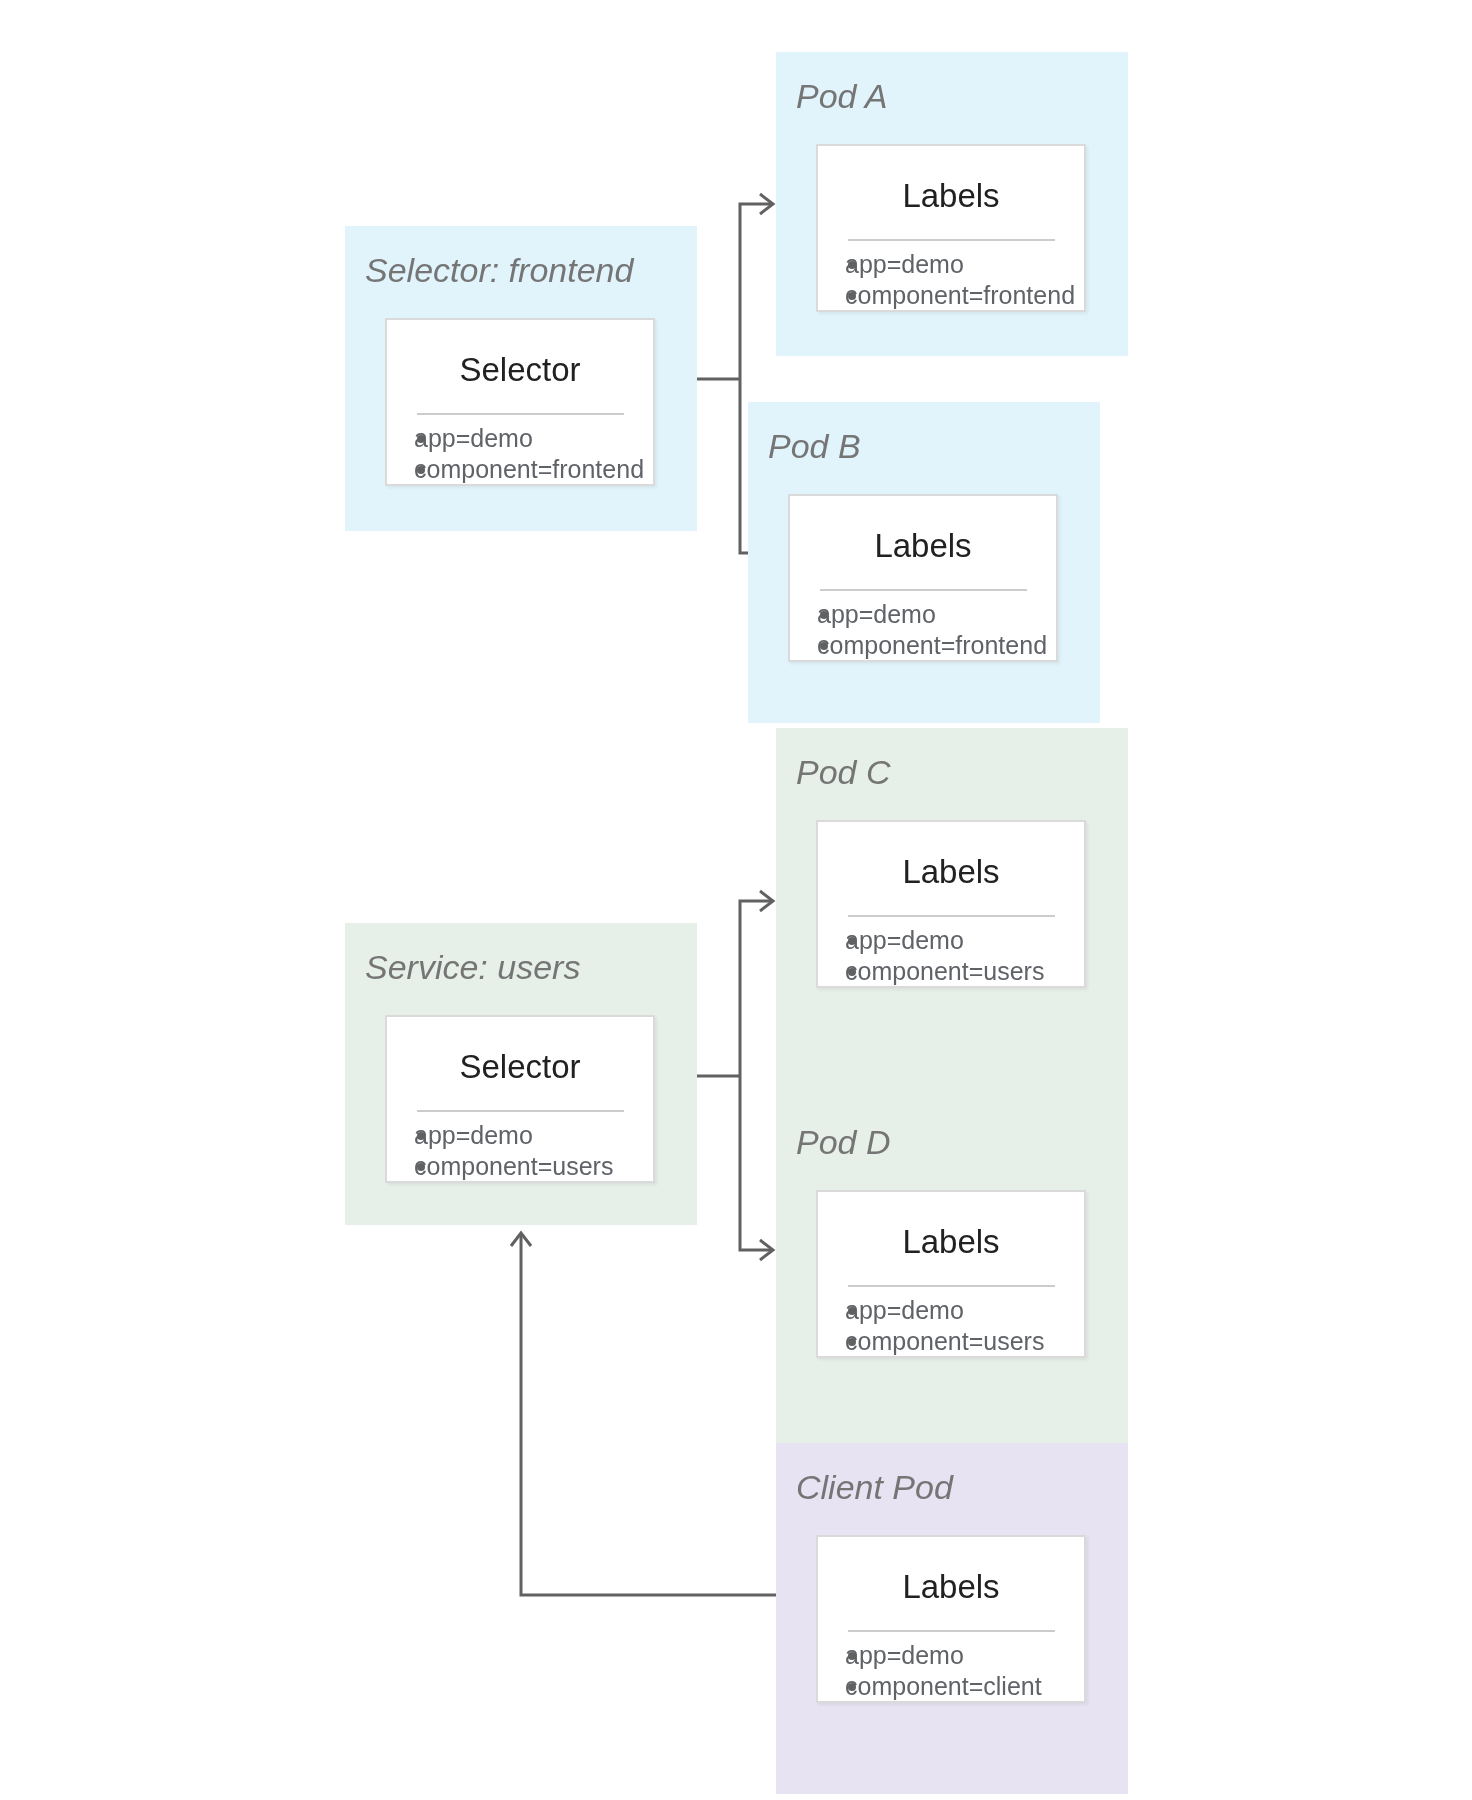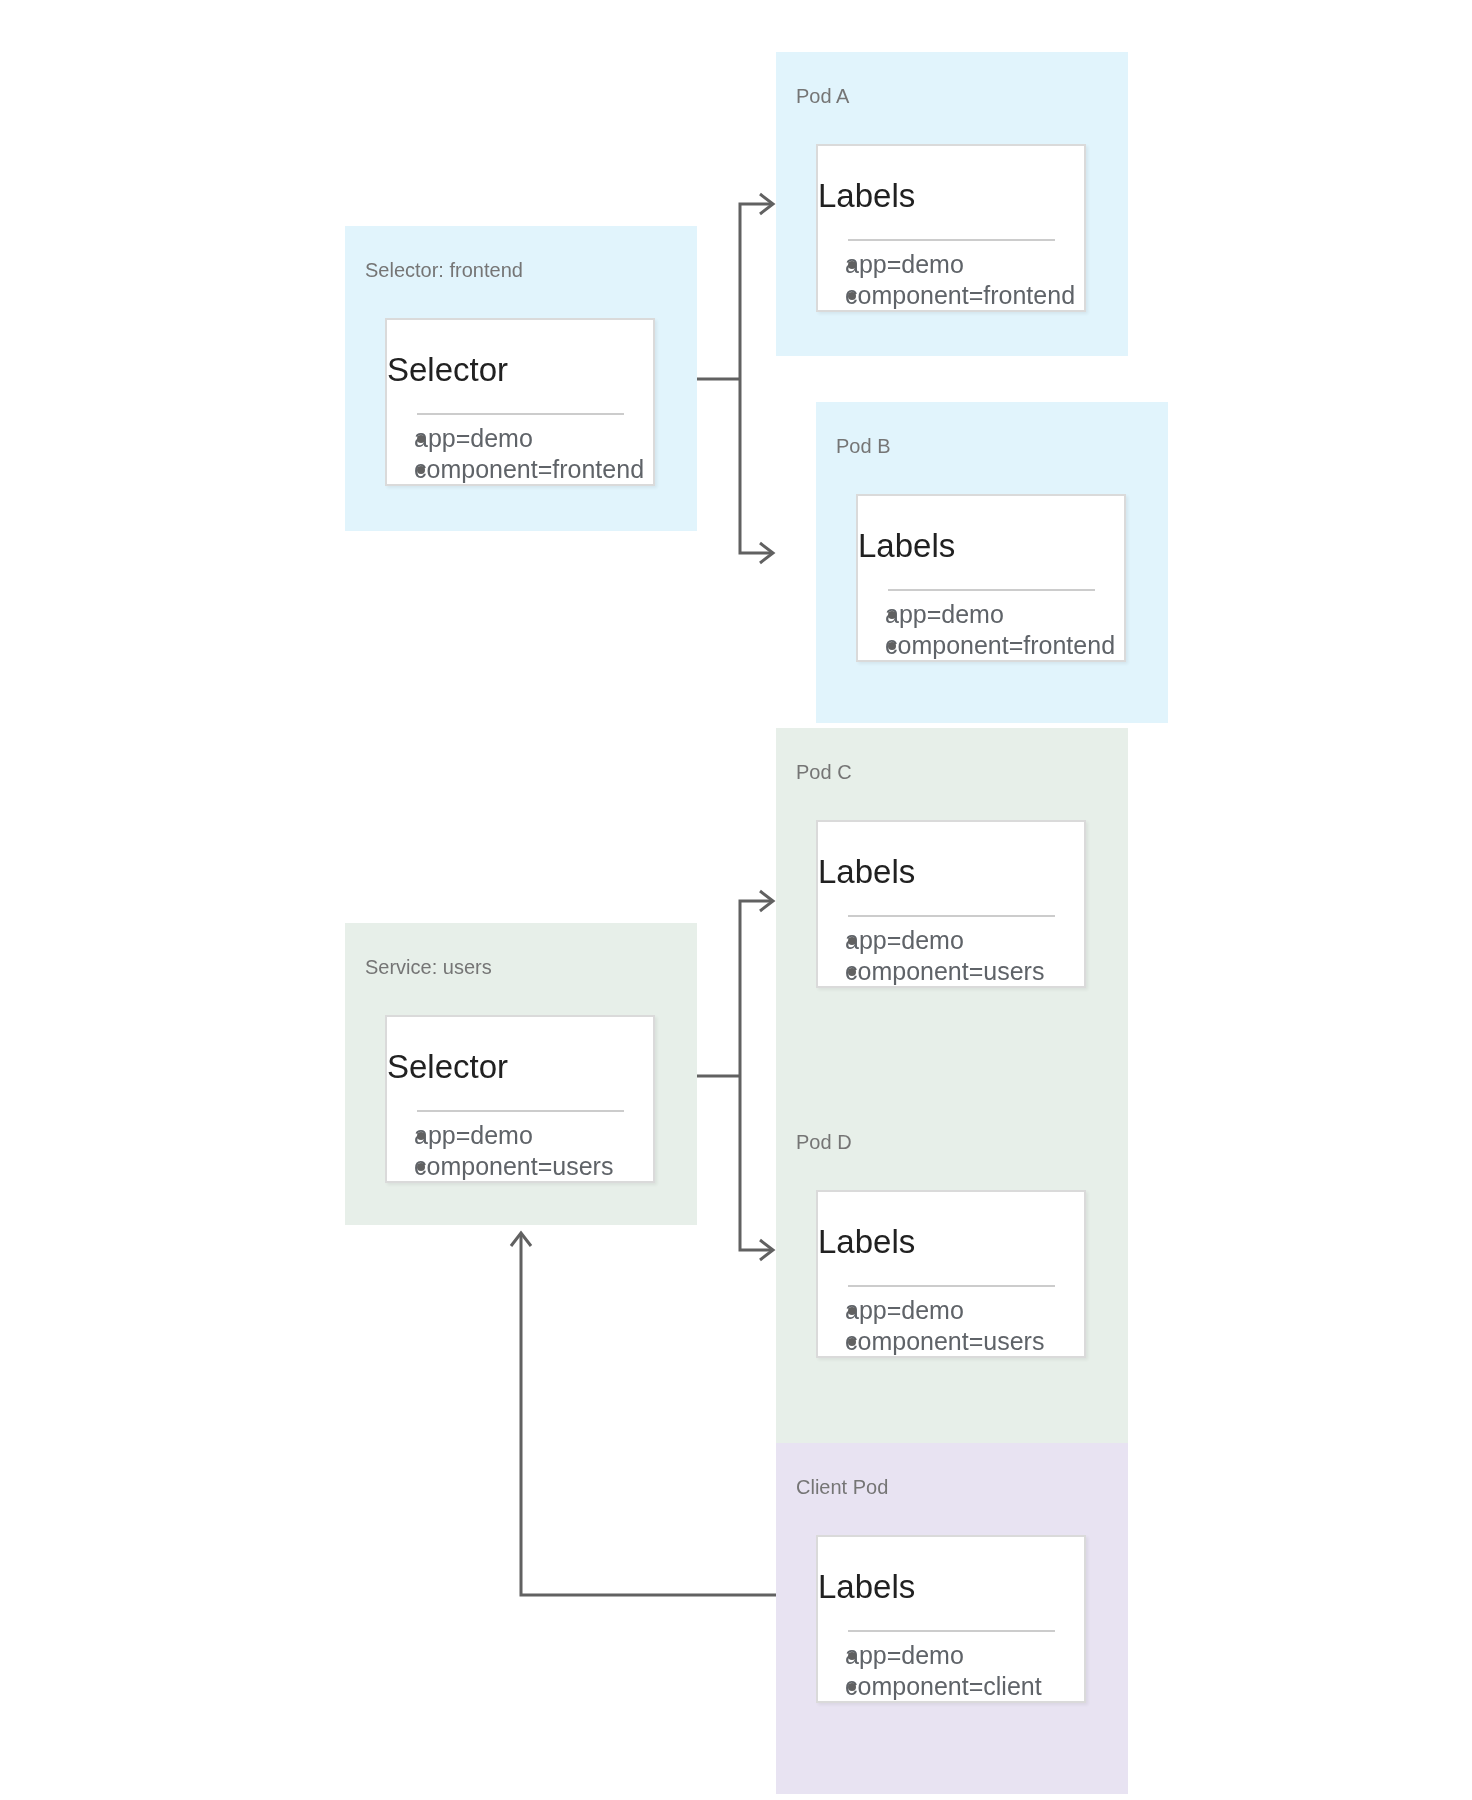--- a/index.html
+++ b/index.html
@@ -19,39 +19,40 @@
     position: absolute;
     width: 352px;
   }
   .c-blue   { background: var(--box_blue); }
   .c-green  { background: var(--box_green); }
   .c-purple { background: var(--box_purple); }
   .box-label {
     position: absolute;
     top: 29px;
     left: 20px;
-    font-size: 20px;
+    font-size: 34px;
     line-height: 30px;
     color: var(--label_text);
     white-space: nowrap;
+    font-style: italic;
   }
   .card {
     position: absolute;
     left: 40px;
     top: 92px;
     width: 270px;
     height: 168px;
     box-sizing: border-box;
     background: var(--card_bg);
     border: 2px solid var(--card_border);
     box-shadow: 2px 2px 3px rgba(0,0,0,0.06);
   }
   .card-title {
     margin-top: 33px;
-    text-align: left;
+    text-align: center;
     font-size: 33px;
     line-height: 33px;
     color: var(--title_text);
   }
   .divider {
     width: 207px;
     margin: 27px auto 0 auto;
     border-top: 2px solid var(--divider);
   }
   ul.items {
@@ -126,21 +127,21 @@
     <div class="card">
       <div class="card-title">Labels</div>
       <div class="divider"></div>
       <ul class="items">
         <li>app=demo</li>
         <li>component=frontend</li>
       </ul>
     </div>
   </div>
 
-  <div class="box c-blue" style="left:816px; top:402px; height:321px">
+  <div class="box c-blue" style="left:748px; top:402px; height:321px">
     <div class="box-label">Pod B</div>
     <div class="card">
       <div class="card-title">Labels</div>
       <div class="divider"></div>
       <ul class="items">
         <li>app=demo</li>
         <li>component=frontend</li>
       </ul>
     </div>
   </div>

